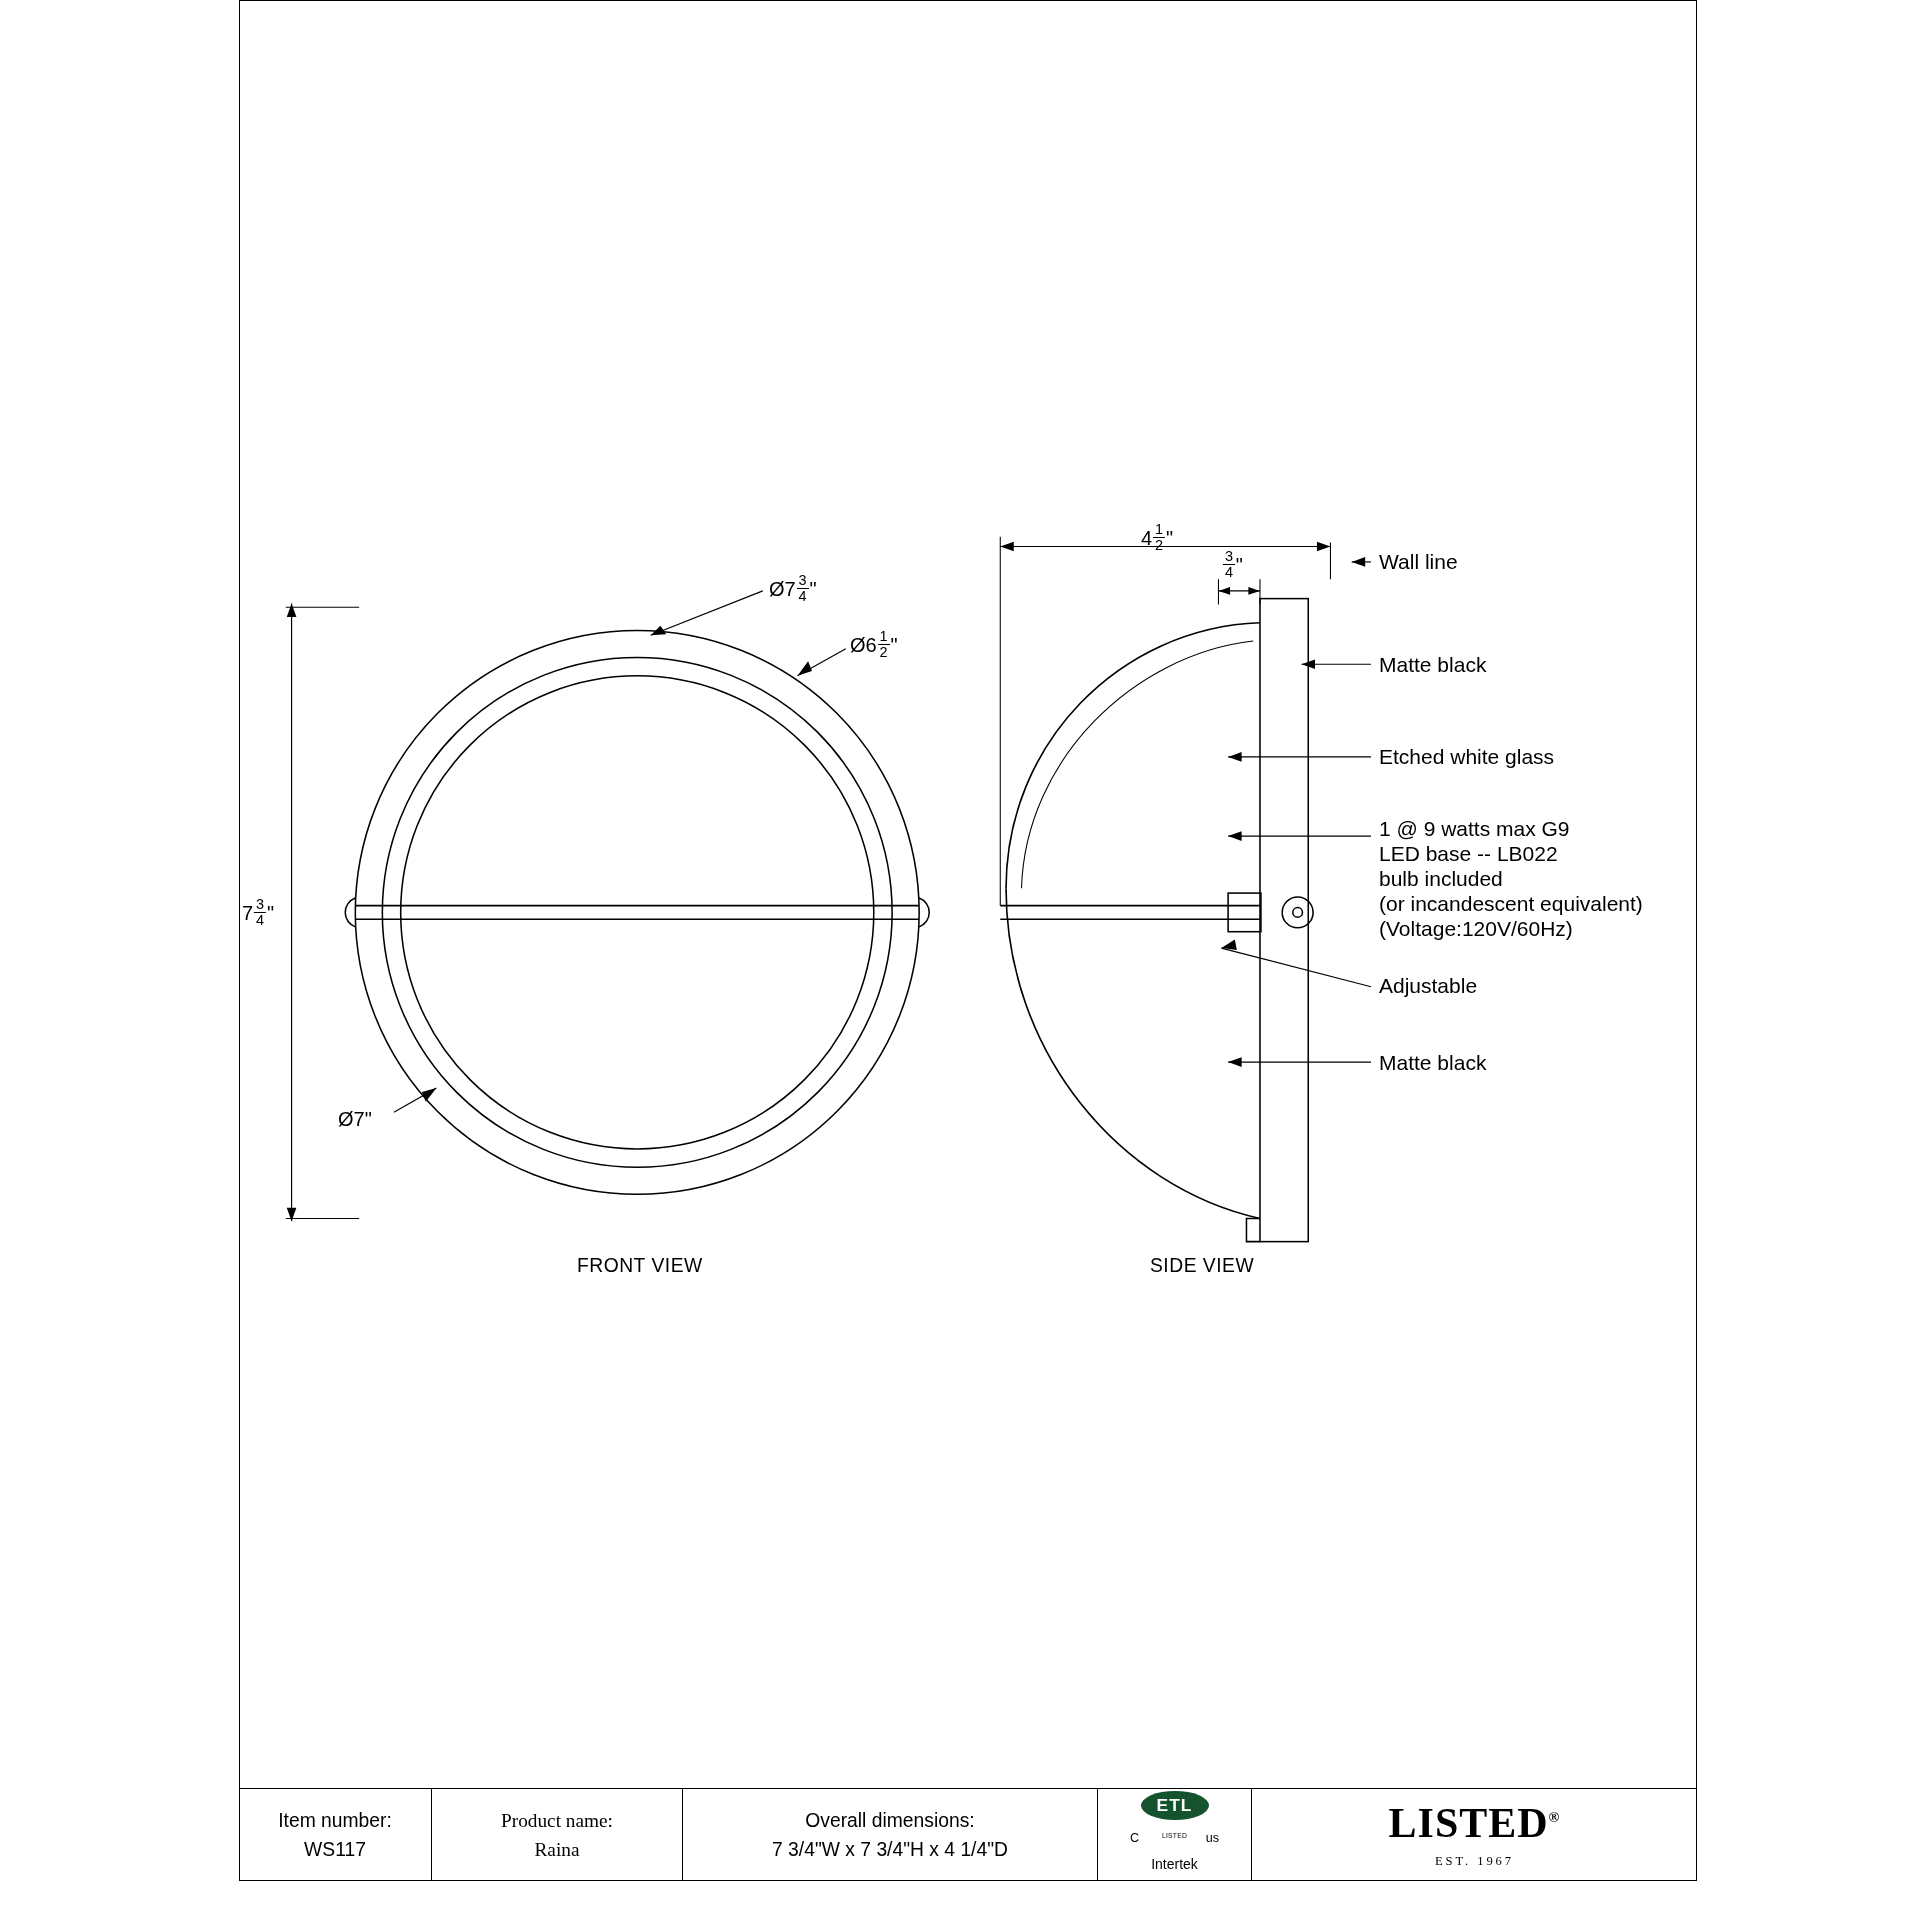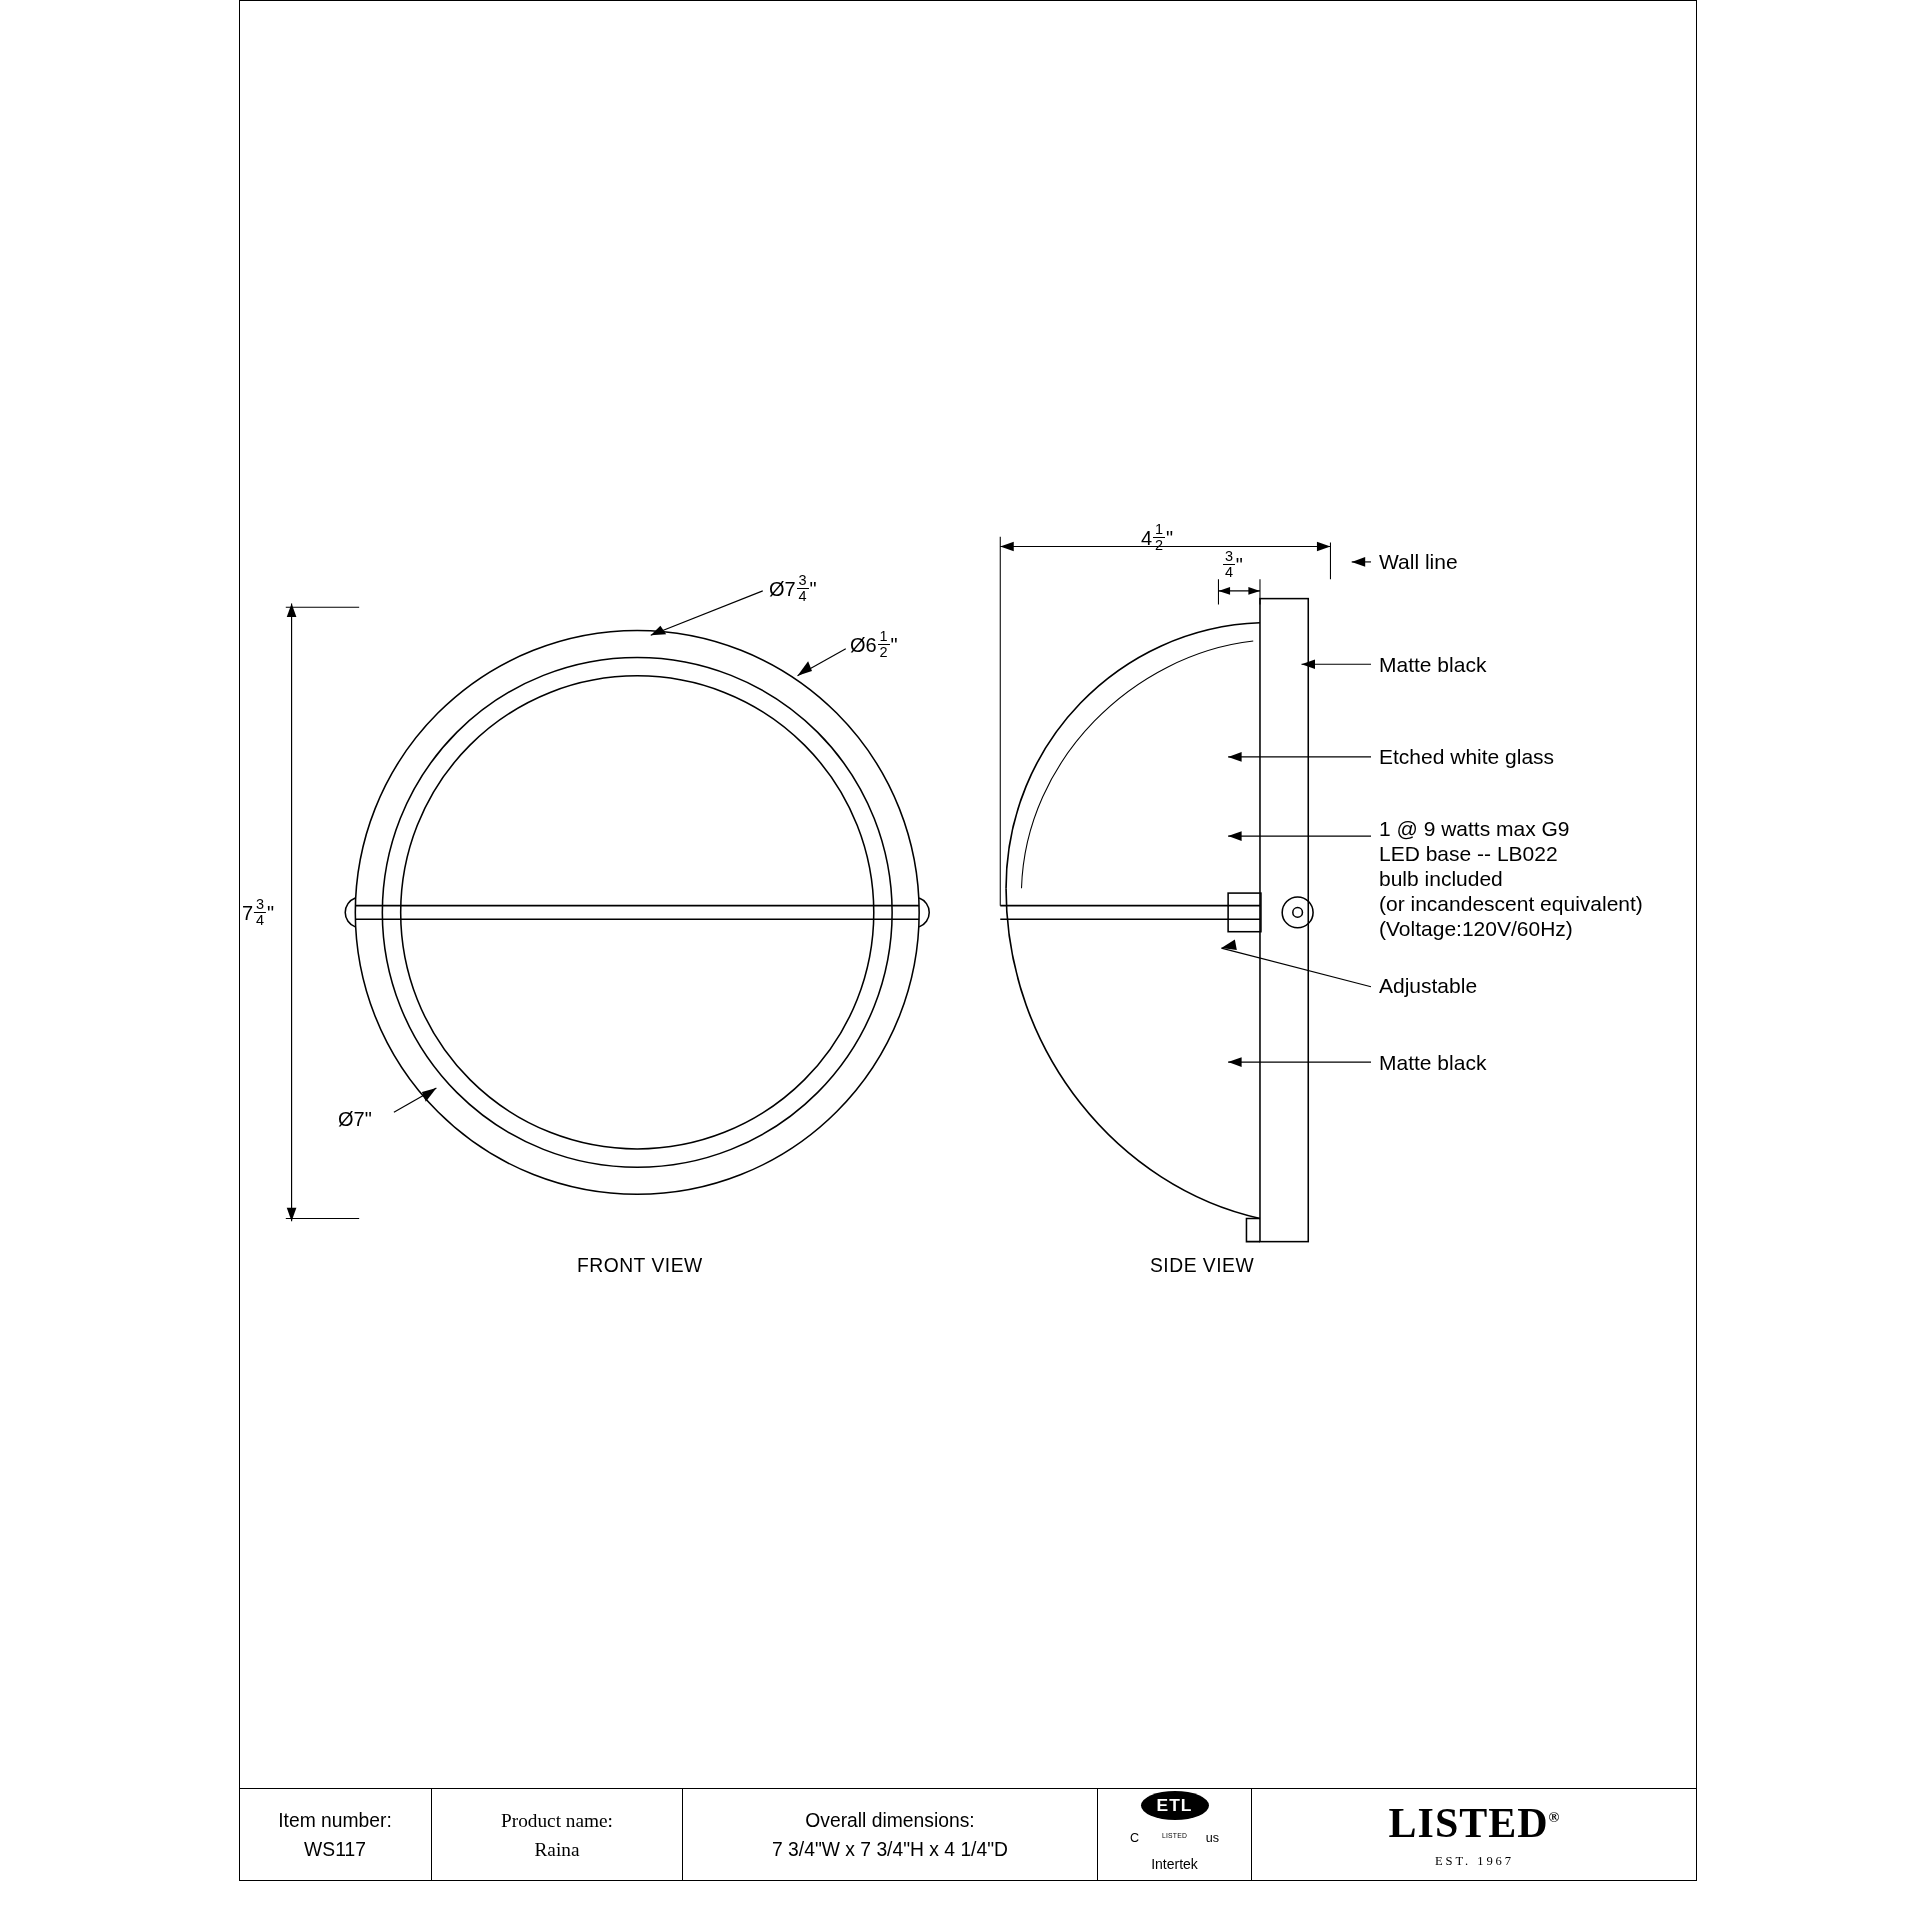--- a/index.html
+++ b/index.html
@@ -101,21 +101,21 @@
     height: 52px;
     display: flex;
     flex-direction: column;
     align-items: center;
     justify-content: center;
     position: relative;
   }
   .etl-oval {
     width: 68px;
     height: 33px;
-    background: #000000;
+    background: #14532d;
     border-radius: 50%/50%;
     color: #fff;
     display: flex;
     align-items: center;
     justify-content: center;
     font-size: 17.4px;
     font-weight: bold;
     letter-spacing: 1px;
   }
   .etl-side {

